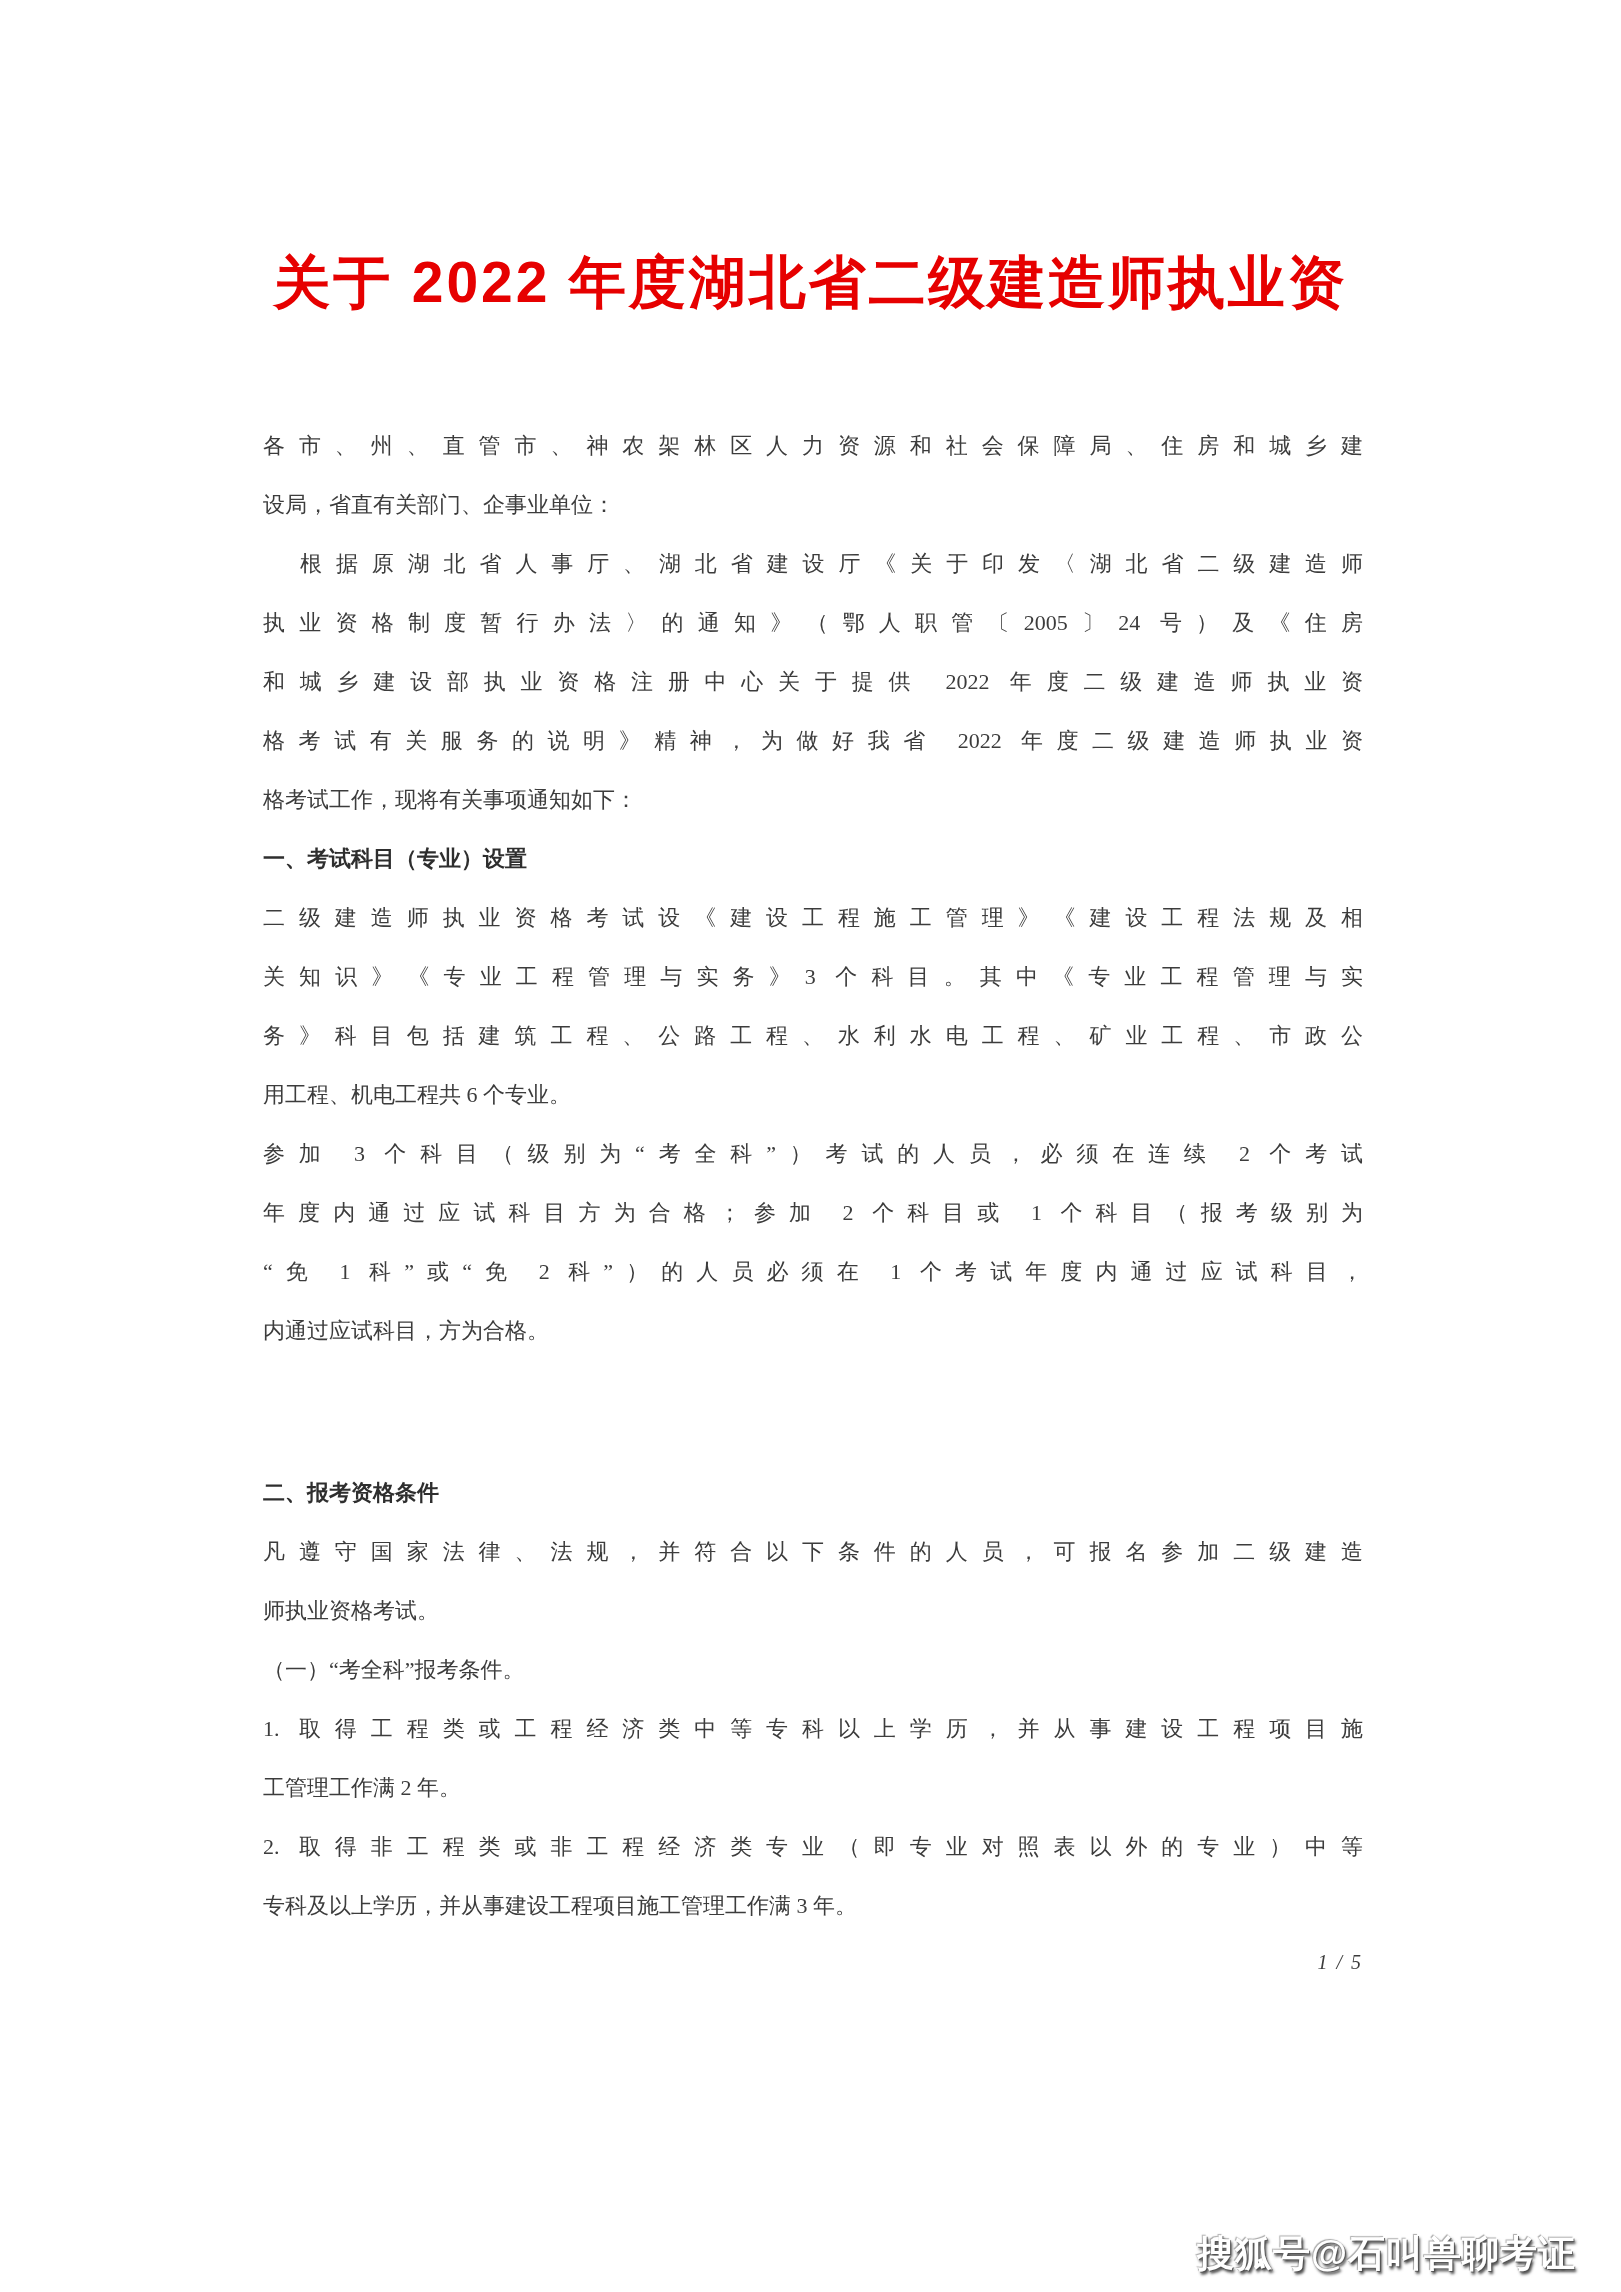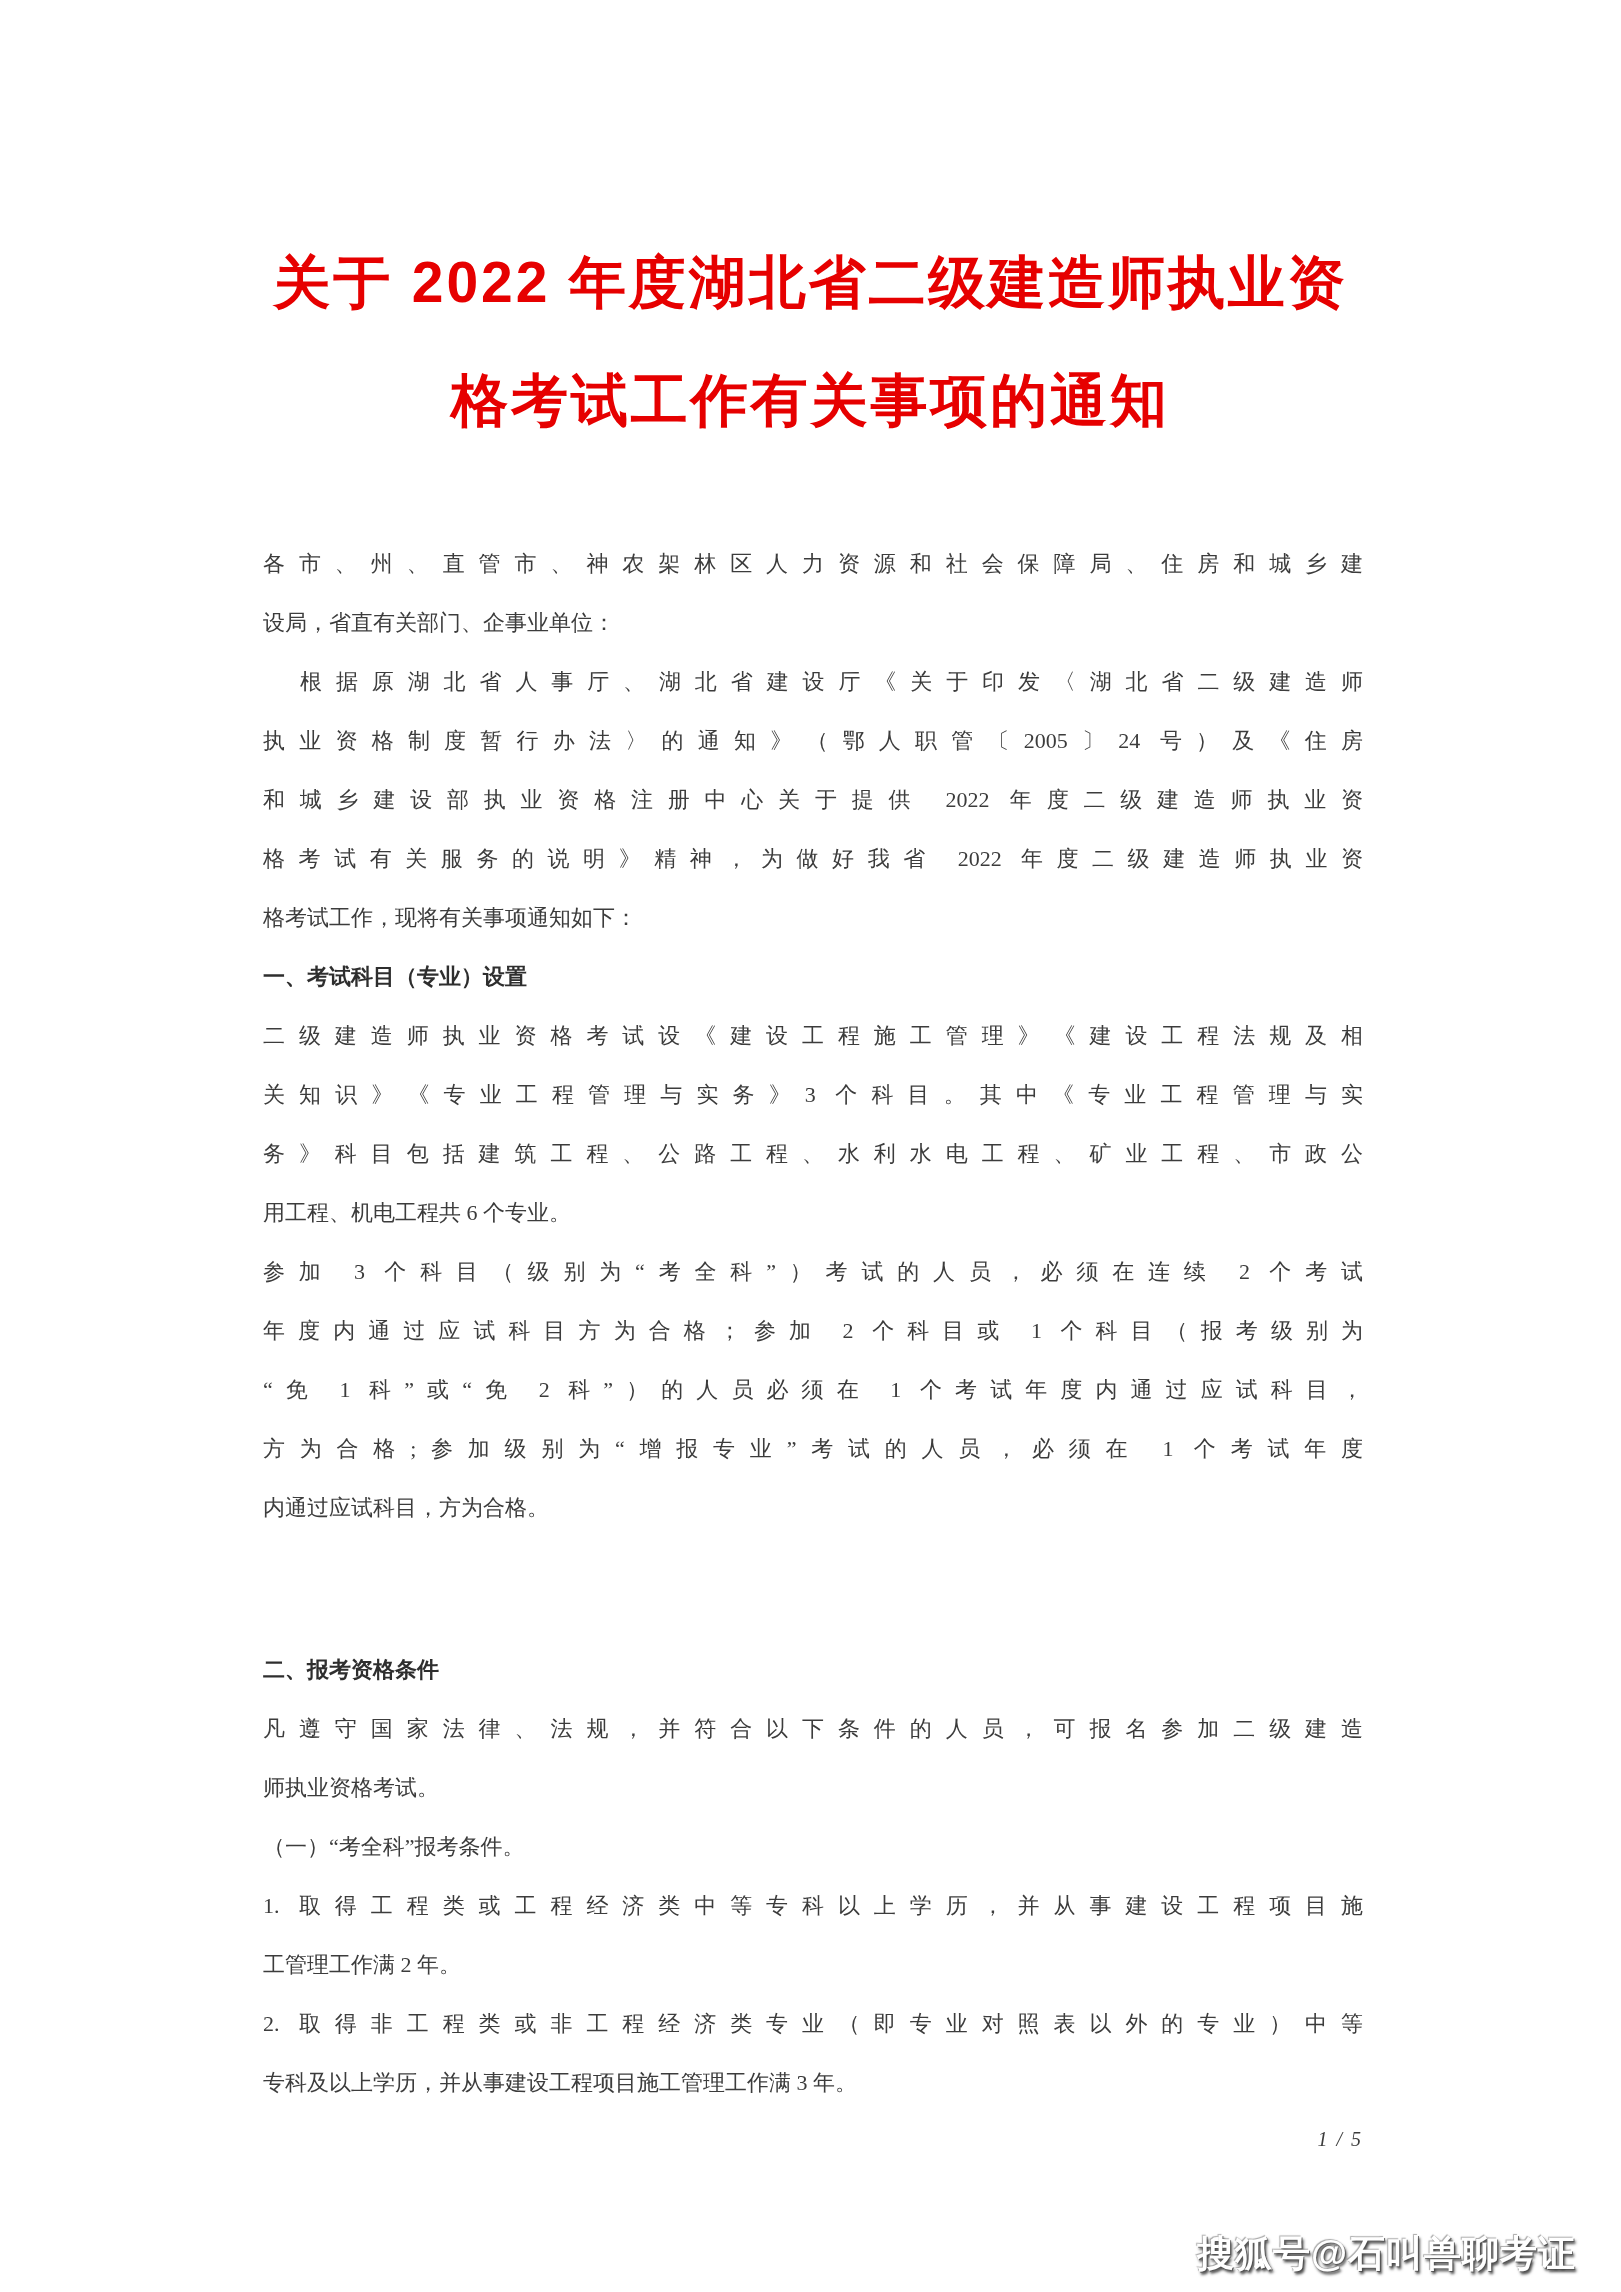--- a/index.html
+++ b/index.html
@@ -81,40 +81,38 @@
     letter-spacing: 1px;
   }
 </style>
 </head>
 <body>
 
 <div class="page">
 
   <div class="doc-title">
     <div class="title-line">关于 2022 年度湖北省二级建造师执业资</div>
-    <div class="title-line">格考试工作有关事项的通知</div>
   </div>
 
   <div class="doc-body">
       <div class="line justify">各市、州、直管市、神农架林区人力资源和社会保障局、住房和城乡建</div>
       <div class="line">设局，省直有关部门、企事业单位：</div>
       <div class="line justify indent">根据原湖北省人事厅、湖北省建设厅《关于印发〈湖北省二级建造师</div>
       <div class="line justify">执业资格制度暂行办法〉的通知》（鄂人职管〔2005〕24 号）及《住房</div>
       <div class="line justify">和城乡建设部执业资格注册中心关于提供 2022 年度二级建造师执业资</div>
       <div class="line justify">格考试有关服务的说明》精神，为做好我省 2022 年度二级建造师执业资</div>
       <div class="line">格考试工作，现将有关事项通知如下：</div>
       <div class="line heading">一、考试科目（专业）设置</div>
       <div class="line justify">二级建造师执业资格考试设《建设工程施工管理》《建设工程法规及相</div>
       <div class="line justify">关知识》《专业工程管理与实务》3 个科目。其中《专业工程管理与实</div>
       <div class="line justify">务》科目包括建筑工程、公路工程、水利水电工程、矿业工程、市政公</div>
       <div class="line">用工程、机电工程共 6 个专业。</div>
       <div class="line justify">参加 3 个科目（级别为“考全科”）考试的人员，必须在连续 2 个考试</div>
       <div class="line justify">年度内通过应试科目方为合格；参加 2 个科目或 1 个科目（报考级别为</div>
       <div class="line justify">“免 1 科”或“免 2 科”）的人员必须在 1 个考试年度内通过应试科目，</div>
-      <div class="line justify">方为合格;参加级别为“增报专业”考试的人员，必须在 1 个考试年度</div>
       <div class="line">内通过应试科目，方为合格。</div>
       <div class="line heading gap">二、报考资格条件</div>
       <div class="line justify">凡遵守国家法律、法规，并符合以下条件的人员，可报名参加二级建造</div>
       <div class="line">师执业资格考试。</div>
       <div class="line">（一）“考全科”报考条件。</div>
       <div class="line justify">1. 取得工程类或工程经济类中等专科以上学历，并从事建设工程项目施</div>
       <div class="line">工管理工作满 2 年。</div>
       <div class="line justify">2. 取得非工程类或非工程经济类专业（即专业对照表以外的专业）中等</div>
       <div class="line">专科及以上学历，并从事建设工程项目施工管理工作满 3 年。</div>
     </div>

